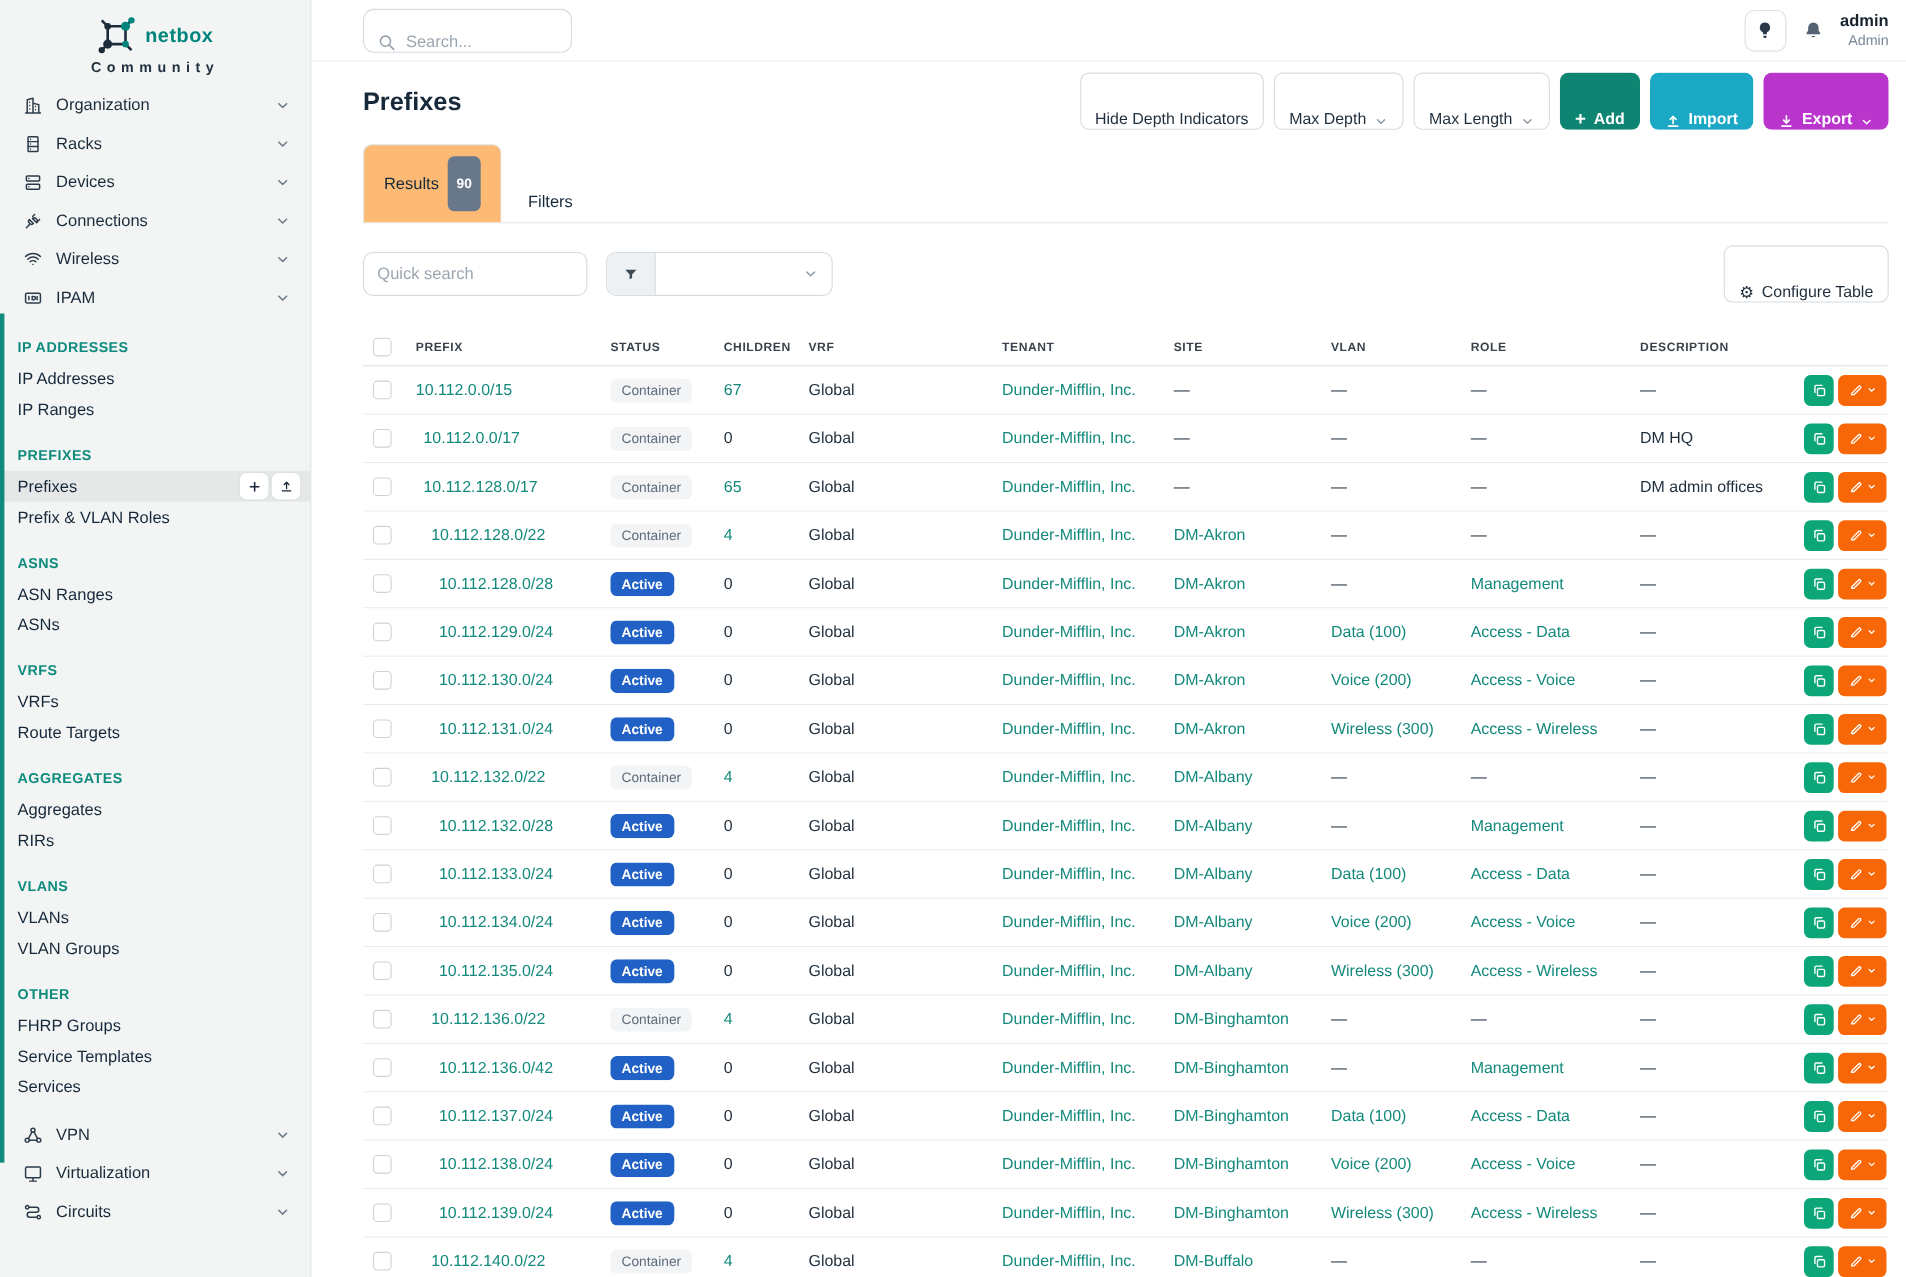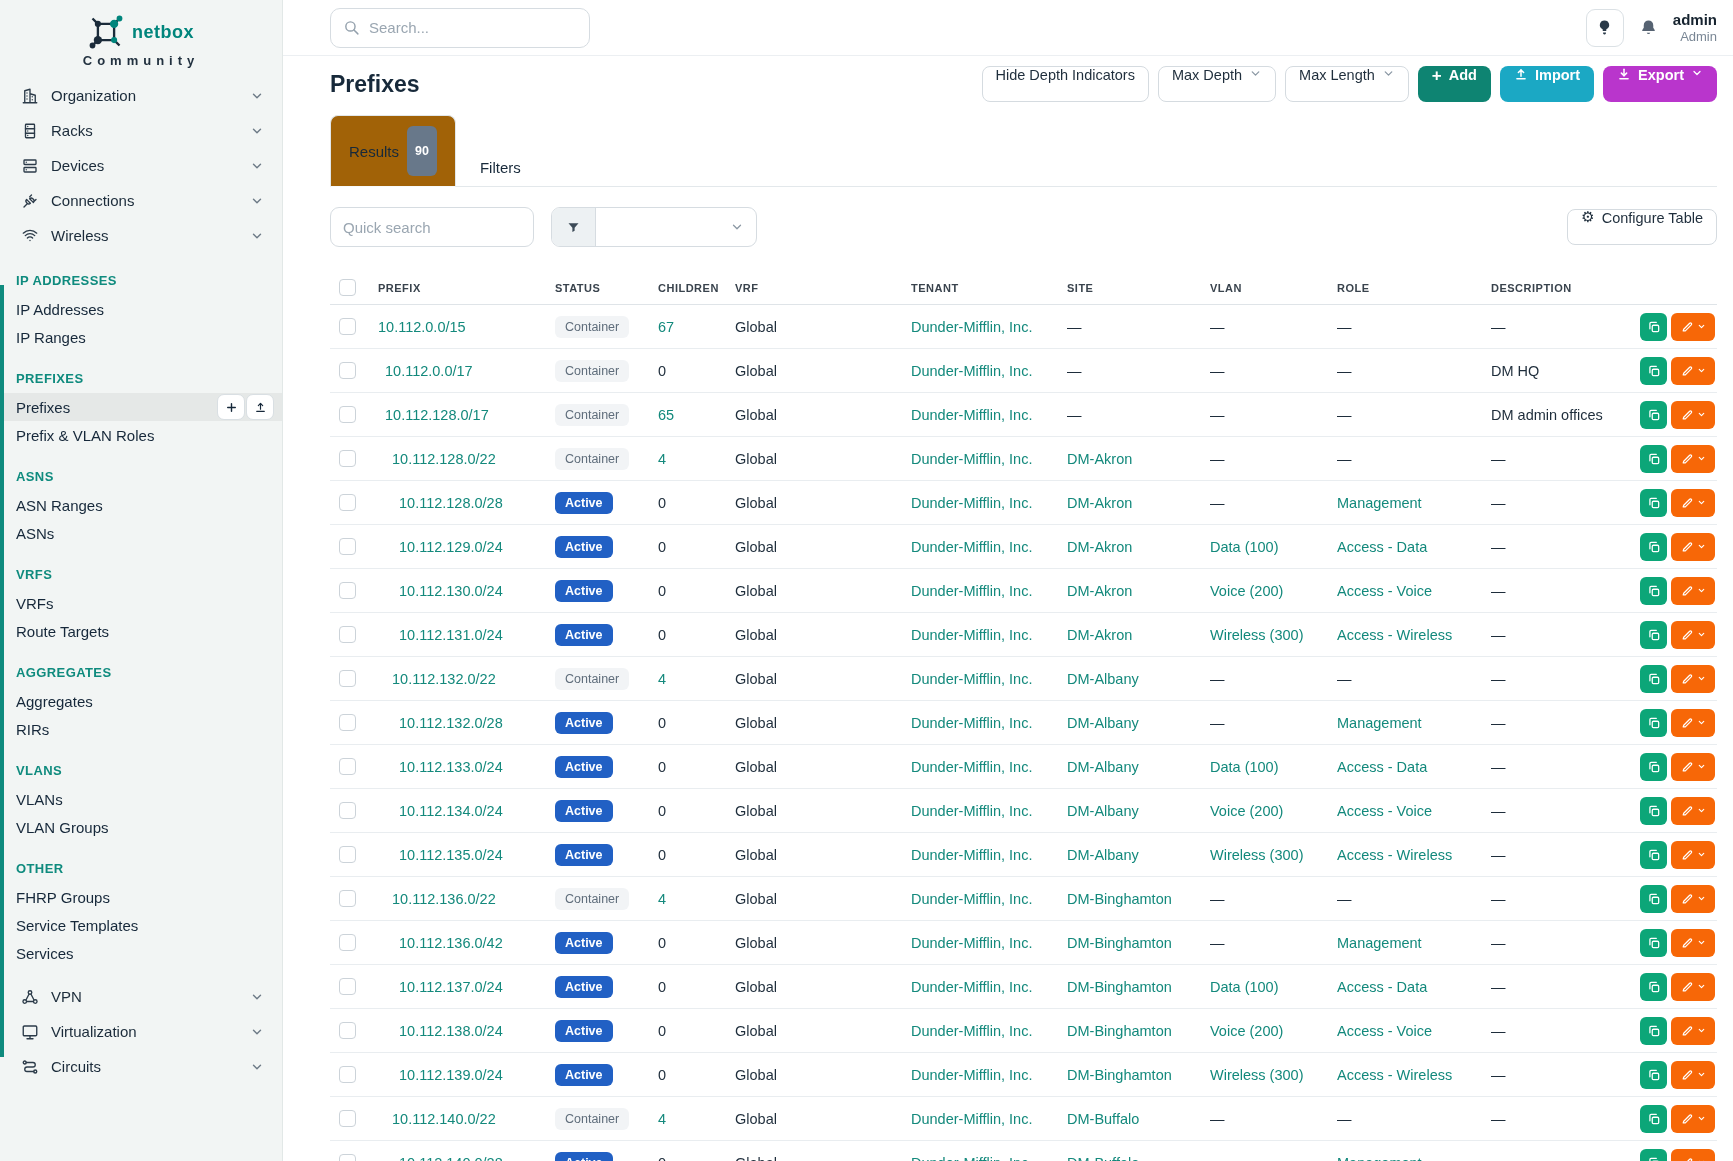--- a/index.html
+++ b/index.html
@@ -30,45 +30,45 @@
   .sb-item.active{background:var(--sbactive);}
   .sb-item .sb-label{flex:1;}
   .sb-btns{display:flex;gap:1px;}
   .sb-mini-btn{width:28px;height:26px;background:#fff;border:1px solid #d9dfe3;border-radius:7px;display:flex;align-items:center;justify-content:center;color:#16283a;cursor:pointer;}
   .bottom-items{margin-top:12px;}
   .bottom-items .nav-item{height:35px;}
 
   
   .main{flex:1;display:flex;flex-direction:column;height:1161px;overflow:hidden;}
   .topbar{height:56px;border-bottom:1px solid #eceff2;display:flex;align-items:center;padding:0 16px 0 47px;}
-  .search-box{width:260px;height:40px;border:1px solid #d6dce1;border-radius:10px;display:flex;align-items:center;padding:0 12px;gap:9px;background:#fff;color:#93a0ac;}
+  .search-box{width:190px;height:40px;border:1px solid #d6dce1;border-radius:10px;display:flex;align-items:flex-end;padding:0 12px;gap:9px;background:#fff;color:#93a0ac;}
   .search-box input{border:0;outline:0;flex:1;font-size:15px;font-family:inherit;color:var(--dark);background:transparent;}
   .search-box input::placeholder{color:#9aa6b1;}
   .topbar-right{margin-left:auto;display:flex;align-items:center;gap:15px;}
   .bulb-btn{width:38px;height:38px;border:1px solid #dbe1e5;border-radius:9px;background:#fff;display:flex;align-items:center;justify-content:center;color:#2b3a49;cursor:pointer;}
   .bell{color:#566372;cursor:pointer;}
   .user-block{text-align:right;line-height:1.2;}
   .user-name{font-size:15px;font-weight:700;color:#16232f;}
   .user-role{font-size:13px;color:#7a8795;}
 
   .content{padding:10px 16px 0 47px;display:flex;flex-direction:column;flex:1;overflow:hidden;}
   .title-row{display:flex;align-items:center;}
   .page-title{font-size:23px;font-weight:700;color:#17293a;}
   .title-actions{margin-left:auto;display:flex;align-items:center;gap:9px;}
-  .btn{height:36px;border-radius:8px;font-size:14.5px;display:inline-flex;align-items:flex-start;gap:7px;padding:0 13px;cursor:pointer;border:1px solid transparent;font-family:inherit;}
+  .btn{height:52px;border-radius:8px;font-size:14.5px;display:inline-flex;align-items:flex-end;gap:7px;padding:0 13px;cursor:pointer;border:1px solid transparent;font-family:inherit;}
   .btn-outline{background:#fff;border-color:#d5dbe0;color:#1f2e3c;}
   .btn-outline .chev{color:#8b98a4;}
   .btn-add{background:var(--add);color:#fff;font-weight:600;}
   .btn-import{background:var(--import);color:#fff;font-weight:600;}
   .btn-export{background:var(--export);color:#fff;font-weight:600;}
   .plus-glyph{font-size:17px;font-weight:700;line-height:1;}
 
   .tabs-row{margin-top:13px;border-bottom:1px solid #e3e8eb;display:flex;align-items:flex-end;gap:6px;}
   .tab{padding:10px 18px;font-size:15px;color:#17293a;display:inline-flex;align-items:center;gap:8px;cursor:pointer;}
-  .tab.active{background:#a16207;border:1px solid #e2e7ea;border-bottom:1px solid #f8fafb;border-radius:8px 8px 0 0;margin-bottom:-1px;}
+  .tab.active{background:#fdba74;border:1px solid #e2e7ea;border-bottom:1px solid #f8fafb;border-radius:8px 8px 0 0;margin-bottom:-1px;}
   .count-badge{background:#68788a;color:#fff;font-size:12.5px;font-weight:600;border-radius:6px;padding:18px 8px;}
 
   .controls-row{margin-top:20px;display:flex;align-items:center;}
   .quick-search{width:204px;height:40px;border:1px solid #d6dce1;border-radius:9px;padding:0 12px;font-size:15px;font-family:inherit;color:var(--dark);outline:0;}
   .quick-search::placeholder{color:#9aa6b1;}
   .filter-select{margin-left:17px;height:40px;width:206px;border:1px solid #d6dce1;border-radius:9px;display:flex;align-items:stretch;overflow:hidden;background:#fff;cursor:pointer;}
   .filter-prefix{width:44px;background:#edf1f3;border-right:1px solid #d6dce1;display:flex;align-items:center;justify-content:center;color:#3c4a57;}
   .filter-value{flex:1;display:flex;align-items:center;justify-content:flex-end;padding:0 12px;color:#8b98a4;}
   .configure-btn{margin-left:auto;}
   .gear-glyph{font-family:"DejaVu Sans",sans-serif;font-size:15px;line-height:1;}
@@ -173,20 +173,34 @@
           </svg>
     </span>
   </div>
       <div class="nav-item">
     <span class="ni-icon">
           <svg width="18" height="18" viewBox="0 0 24 24" fill="none" stroke="currentColor" stroke-width="1.8" stroke-linecap="round" stroke-linejoin="round">
             <path d="M12 18h.01M8.5 14.7a5 5 0 0 1 7 0M5.7 11.5a9 9 0 0 1 12.6 0M3 8.2a13 13 0 0 1 18 0"></path>
           </svg>
         </span>
     <span class="ni-label">Wireless</span>
+    <span class="ni-chev">
+      <svg width="14" height="14" viewBox="0 0 24 24" fill="none" stroke="currentColor" stroke-width="2.4" stroke-linecap="round" stroke-linejoin="round">
+            <polyline points="6 9 12 15 18 9"></polyline>
+          </svg>
+    </span>
+  </div>
+      <div class="nav-item">
+    <span class="ni-icon">
+          <svg width="18" height="18" viewBox="0 0 24 24" fill="none" stroke="currentColor" stroke-width="1.8" stroke-linecap="round" stroke-linejoin="round">
+            <rect x="3" y="6" width="18" height="12" rx="2"></rect>
+            <path d="M7 10v4M11 10v4M11 10h2a2 2 0 0 1 0 4h-2M17 10v4"></path>
+          </svg>
+        </span>
+    <span class="ni-label">IPAM</span>
     <span class="ni-chev">
       <svg width="14" height="14" viewBox="0 0 24 24" fill="none" stroke="currentColor" stroke-width="2.4" stroke-linecap="round" stroke-linejoin="round">
             <polyline points="6 9 12 15 18 9"></polyline>
           </svg>
     </span>
   </div>
       <div class="sb-section">
     <div class="sb-section-header">IP ADDRESSES</div>
   <div class="sb-item">
     <span class="sb-label">IP Addresses</span>

